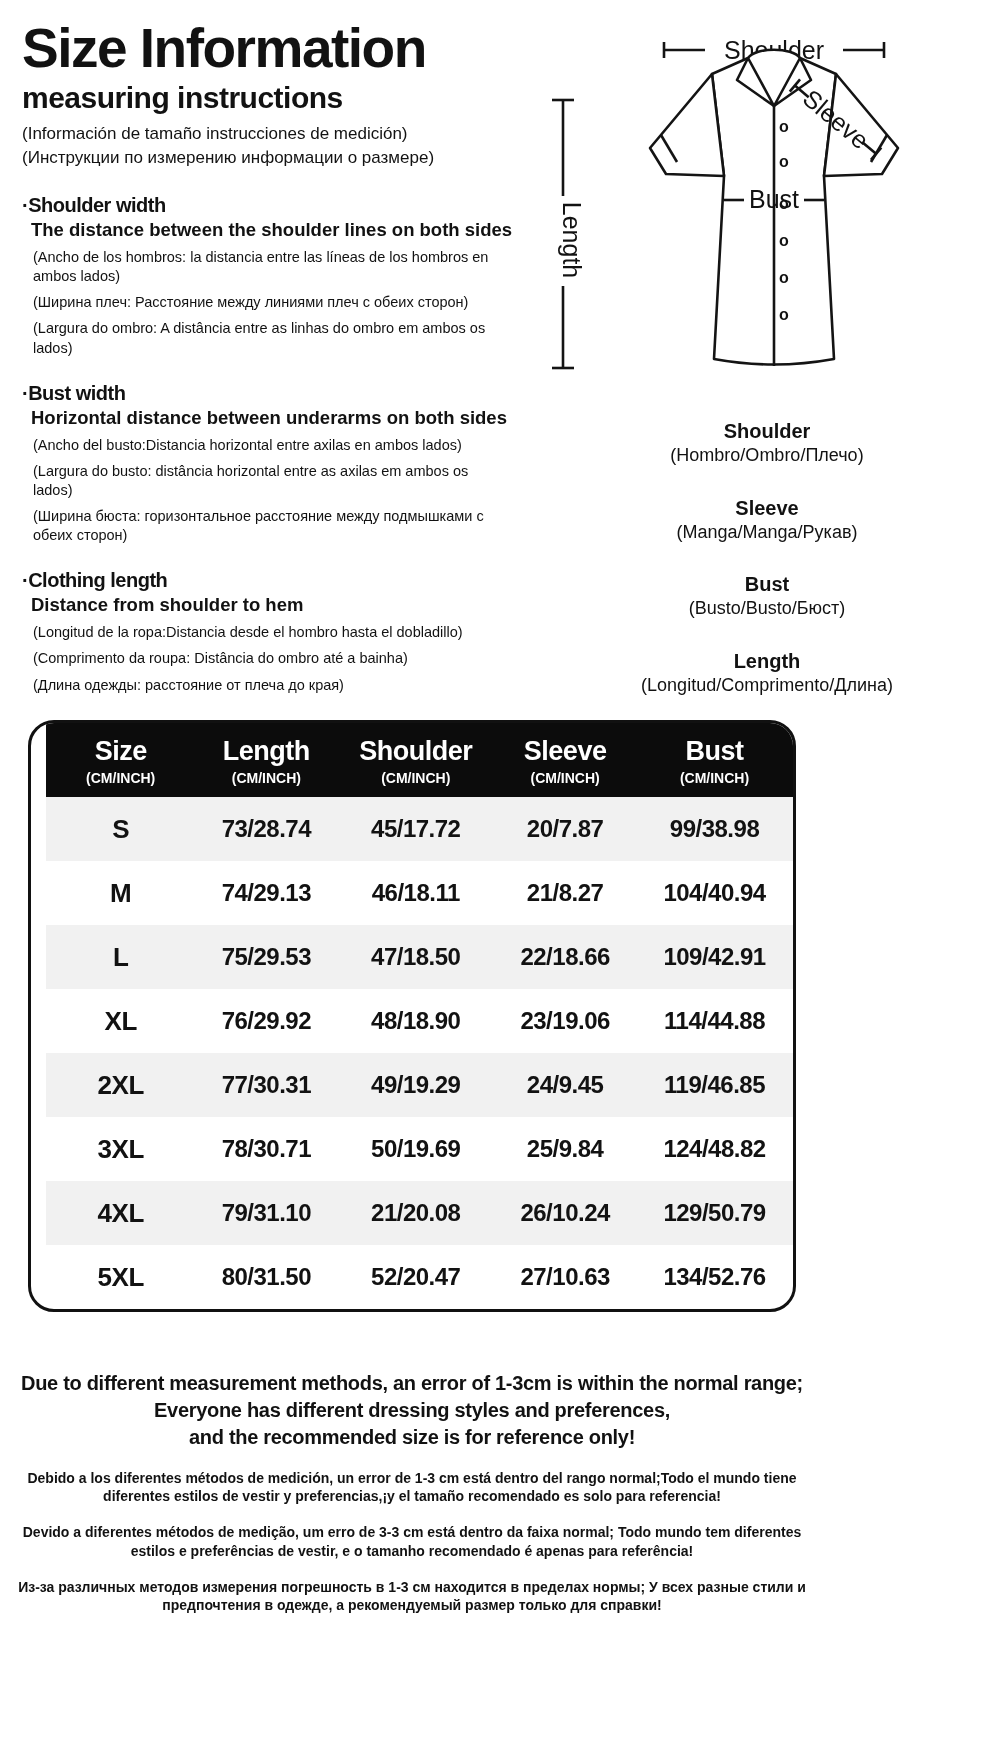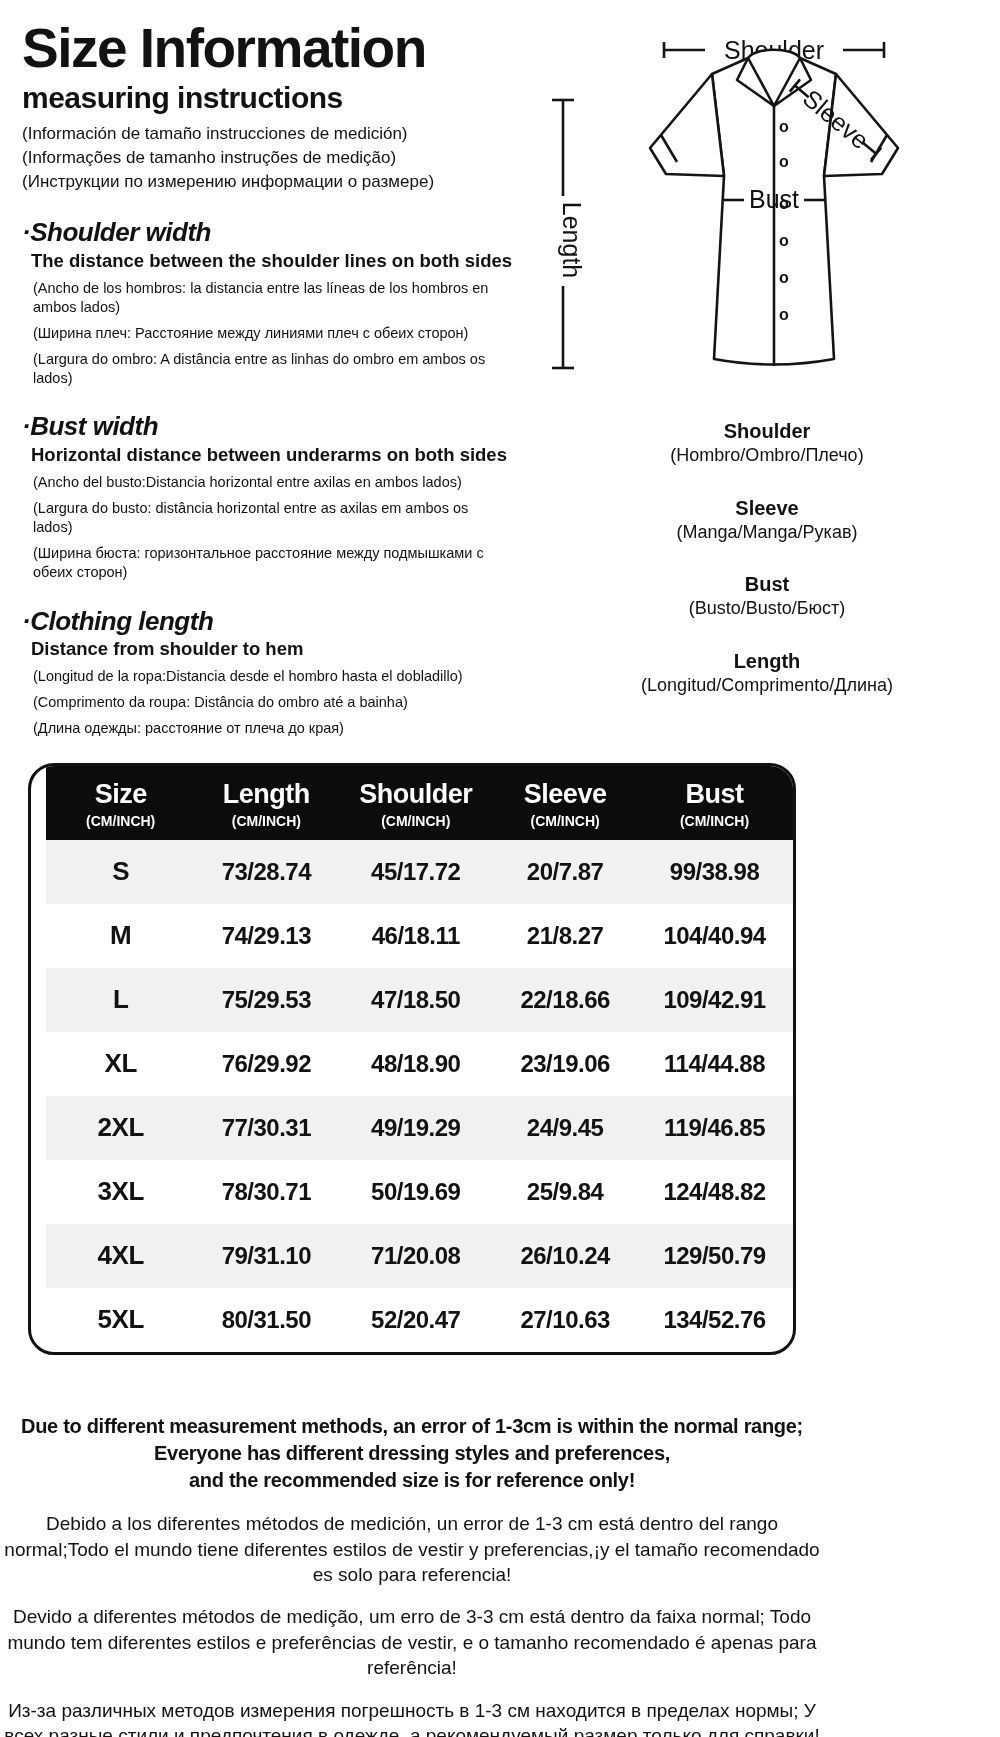--- a/index.html
+++ b/index.html
@@ -15,21 +15,21 @@
   
   .top { display:flex; padding-left:22px; }
   .left-col { flex:0 0 520px; width:520px; }
   .right-col { flex:1; display:flex; flex-direction:column; align-items:center; padding-top:24px; }
 
   .title { font-size:55px; font-weight:bold; letter-spacing:-1.5px; margin:20px 0 0; line-height:1.05; }
   .subtitle { font-size:30px; font-weight:bold; margin:3px 0 7px; letter-spacing:-0.5px; }
   .header-trans { font-size:17px; line-height:1.42; }
 
   .section { margin-top:24px; }
-  .section-title { font-size:26px; font-weight:bold; letter-spacing:-0.5px; line-height:1.1;font-style:italic; }
+  .section-title { font-size:20px; font-weight:bold; letter-spacing:-0.5px; line-height:1.1; }
   .section-desc { font-size:18.5px; margin:3px 0 1px 9px;font-weight:bold; }
   .section-trans { font-size:14.5px; line-height:1.32; margin:7px 0 0 11px; max-width:478px; }
 
   
   .shirt-svg { display:block; }
   .legend { text-align:center; margin-top:4px; }
   .legend-block { margin-top:29px; }
   .legend-term { font-size:20px; font-weight:bold; line-height:1.25; }
   .legend-trans { font-size:18px; line-height:1.25; }
 
@@ -46,34 +46,33 @@
     display:grid; grid-template-columns:20% 19% 21% 19% 21%;
     height:64px; align-items:center; text-align:center;
     font-size:24px; font-weight:bold; letter-spacing:-0.5px;
   }
   .trow.stripe { background:#f1f1f1; }
   .tc.size { font-size:26px; }
 
   
   .footer { text-align:center; margin-top:58px; }
   .footer-bold { font-size:20px; font-weight:bold; line-height:1.36; letter-spacing:-0.3px; }
-  .footer-trans { font-size:19px; line-height:1.34; margin:17px auto 0; max-width:935px; }
+  .footer-trans { font-size:14px; line-height:1.34; margin:17px auto 0; max-width:935px;font-weight:bold; }
 </style>
 </head>
 <body>
 
 <div class="page">
 
   <div class="top">
 
     <div class="left-col">
       <h1 class="title">Size Information</h1>
       <div class="subtitle">measuring instructions</div>
       <div class="header-trans">(Información de tamaño instrucciones de medición)</div>
-      <div class="header-trans">(Informações de tamanho instruções de medição)</div>
       <div class="header-trans">(Инструкции по измерению информации о размере)</div>
 
       <div class="section">
         <div class="section-title">·Shoulder width</div>
         <div class="section-desc">The distance between the shoulder lines on both sides</div>
         <div class="section-trans">(Ancho de los hombros: la distancia entre las líneas de los hombros en ambos lados)</div>
         <div class="section-trans">(Ширина плеч: Расстояние между линиями плеч с обеих сторон)</div>
         <div class="section-trans">(Largura do ombro: A distância entre as linhas do ombro em ambos os lados)</div>
       </div>
 
@@ -233,21 +232,21 @@
     <div class="trow">
       <div class="tc size">3XL</div>
       <div class="tc">78/30.71</div>
       <div class="tc">50/19.69</div>
       <div class="tc">25/9.84</div>
       <div class="tc">124/48.82</div>
     </div>
     <div class="trow stripe">
       <div class="tc size">4XL</div>
       <div class="tc">79/31.10</div>
-      <div class="tc">71/20.08</div>
+      <div class="tc">21/20.08</div>
       <div class="tc">26/10.24</div>
       <div class="tc">129/50.79</div>
     </div>
     <div class="trow">
       <div class="tc size">5XL</div>
       <div class="tc">80/31.50</div>
       <div class="tc">52/20.47</div>
       <div class="tc">27/10.63</div>
       <div class="tc">134/52.76</div>
     </div>

